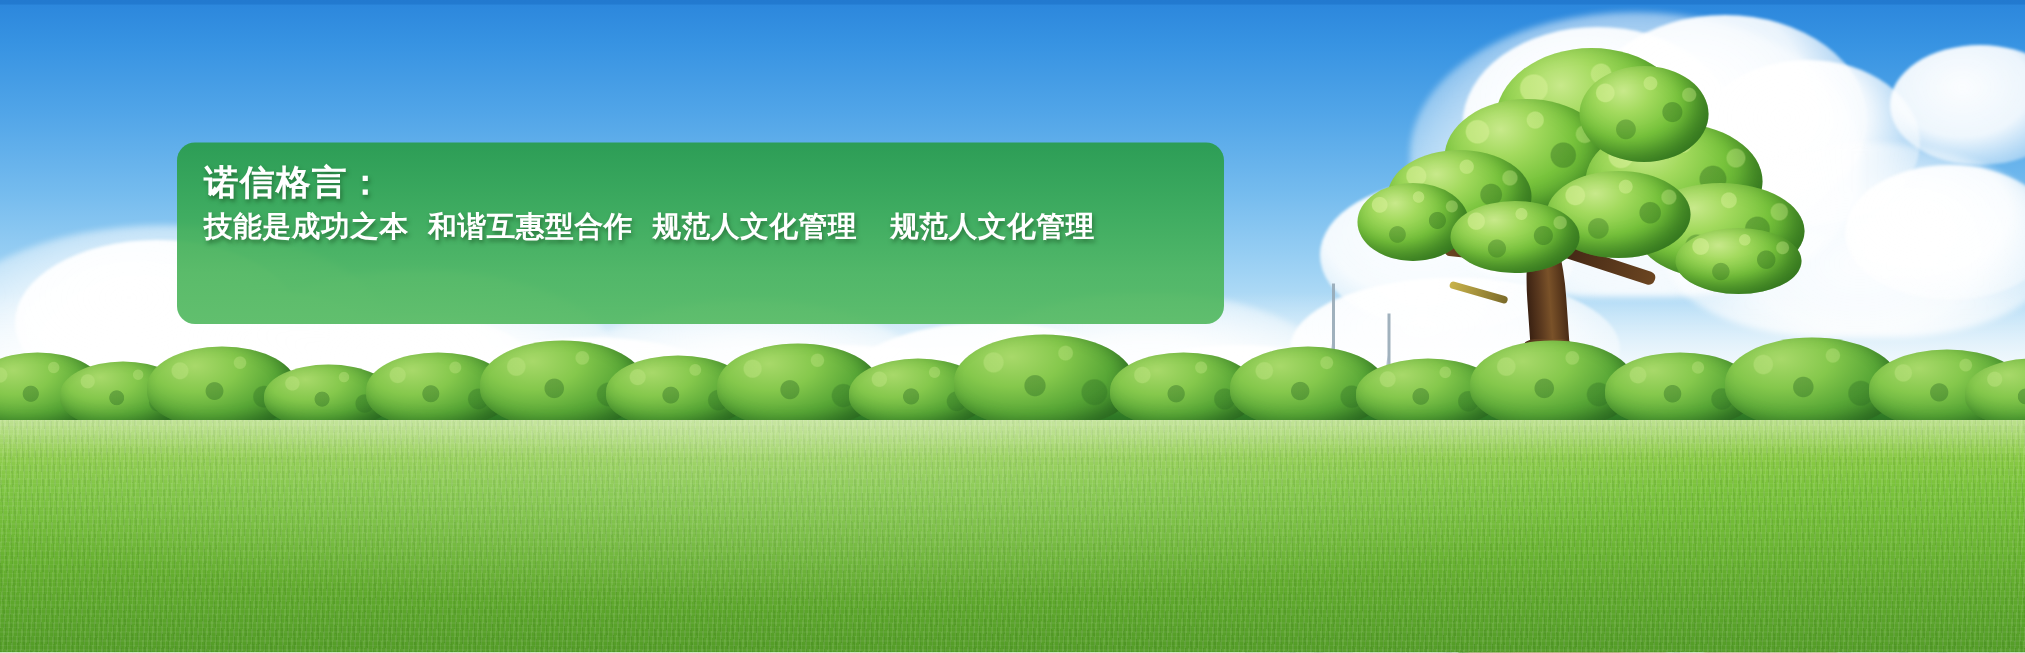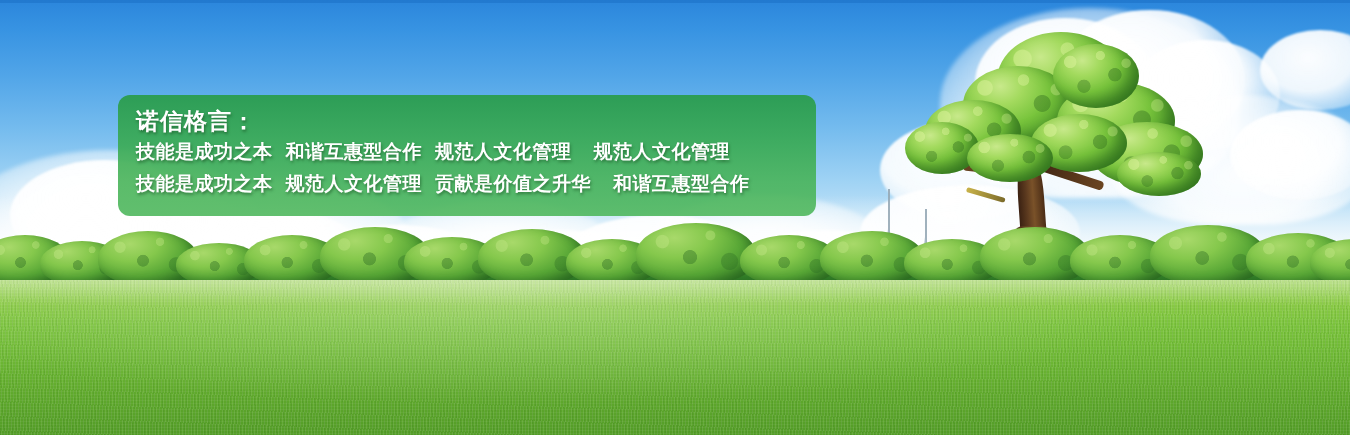--- a/index.html
+++ b/index.html
@@ -384,18 +384,15 @@
   </div>
 
   <div class="field"></div>
   <div class="field-sheen"></div>
 
   <div class="panel">
     <div class="panel-title">诺信格言：</div>
     <div class="panel-line">
       <span class="phrase">技能是成功之本</span><span class="sep"></span><span class="phrase">和谐互惠型合作</span><span class="sep"></span><span class="phrase">规范人文化管理</span><span class="sep" style="width:22px;"></span><span class="phrase">规范人文化管理</span>
     </div>
-    <div class="panel-line">
-      <span class="phrase">技能是成功之本</span><span class="sep"></span><span class="phrase">规范人文化管理</span><span class="sep"></span><span class="phrase">贡献是价值之升华</span><span class="sep" style="width:22px;"></span><span class="phrase">和谐互惠型合作</span>
-    </div>
   </div>
 
 </div>
 
 </body></html>

